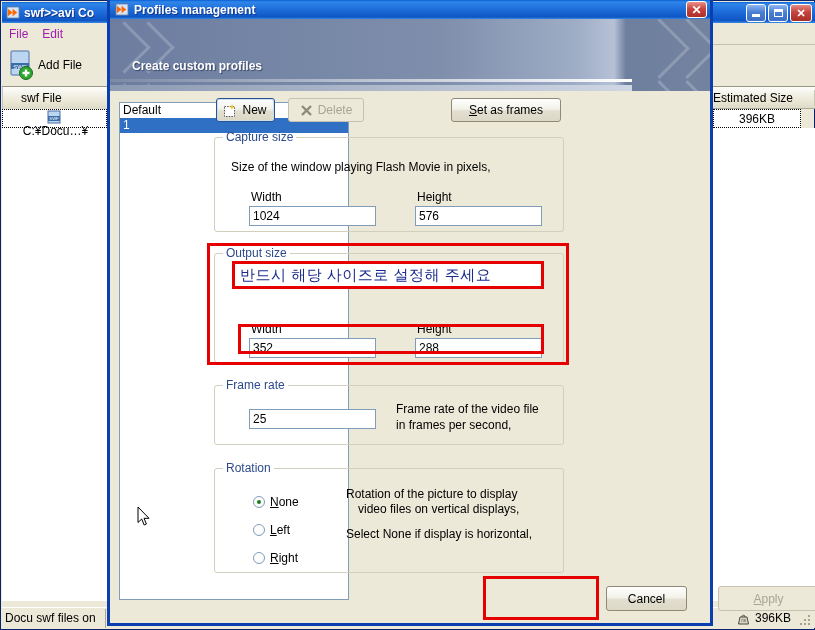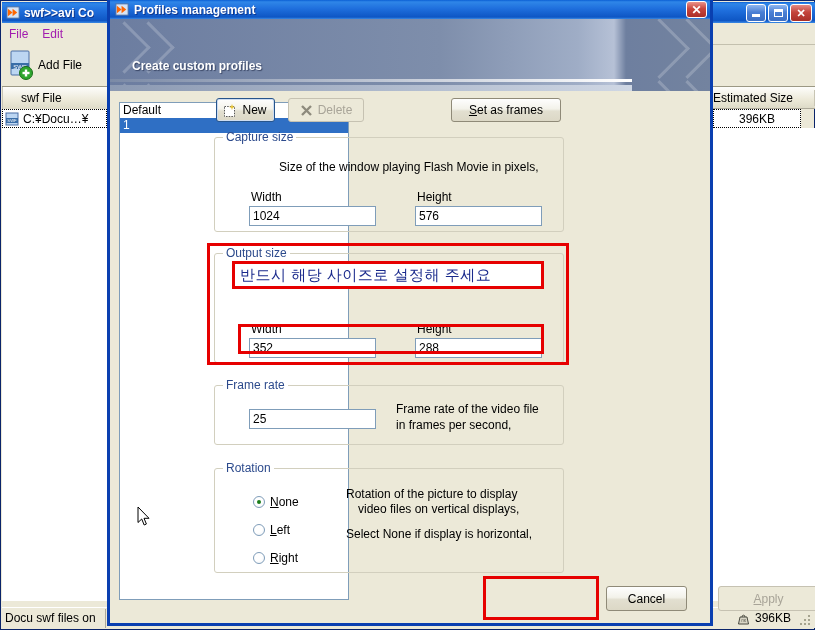--- a/index.html
+++ b/index.html
@@ -111,20 +111,21 @@
     width:105px; height:492px;
     background:#ffffff;
   }
   .bg-row {
     display:flex; align-items:center;
     height:19px;
     border:1px dotted #000;
     box-sizing:border-box;
     font-size:12px;
     padding-left:2px;
+    flex-direction:column;
   }
   .mini-swf { width:15px;height:14px;margin-right:3px;flex:0 0 auto;}
   #bg-status {
     position:absolute;
     left:1px; bottom:1px;
     width:813px; height:21px;
     background:#ece9d8;
     border-top:1px solid #fff;
     box-sizing:border-box;
     display:flex;
@@ -532,21 +533,21 @@
       </svg>
       <span>Delete</span>
     </div>
 
     <div id="btn-setdefault" class="dlgbtn">
       <span><span class="ul">S</span><span>et  as frames</span></span>
     </div>
 
     <fieldset class="grp" id="grp-capture">
       <legend>Capture size</legend>
-      <div class="grp-desc" style="left:16px; top:16px;margin-left:48px;">Size of the window playing Flash Movie in pixels,</div>
+      <div class="grp-desc" style="left:16px; top:16px;">Size of the window playing Flash Movie in pixels,</div>
       <div class="fld-label" style="left:36px; top:46px;">Width</div>
       <div class="fld-label" style="left:202px; top:46px;">Height</div>
       <div class="textbox" style="left:34px; top:62px; width:127px; height:20px;">1024</div>
       <div class="textbox" style="left:200px; top:62px; width:127px; height:20px;">576</div>
     </fieldset>
 
     <fieldset class="grp" id="grp-output">
       <legend>Output size</legend>
       <div class="fld-label" style="left:36px; top:62px;">Width</div>
       <div class="fld-label" style="left:202px; top:62px;">Height</div>

